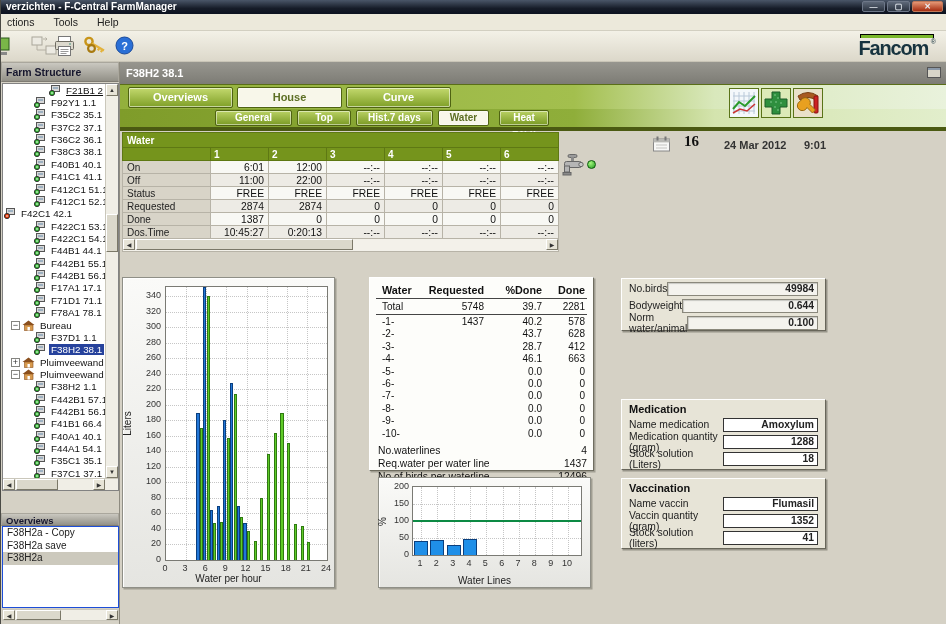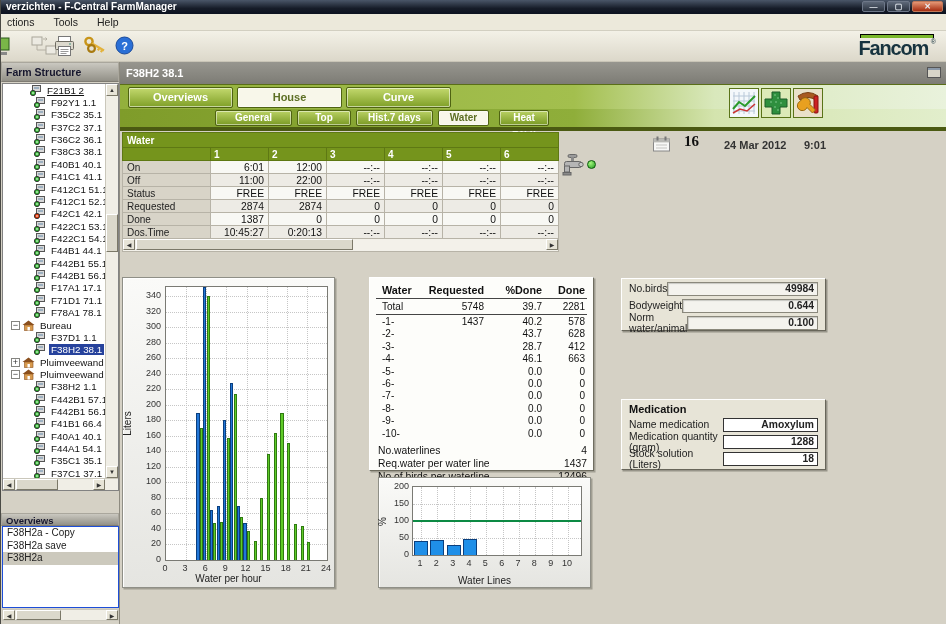--- a/index.html
+++ b/index.html
@@ -169,21 +169,21 @@
     <span class="bar"></span>
     <span class="txt">Fancom</span>
     <span class="reg">®</span>
   </span>
 </div>
 
 <div id="sidebar">
   <div id="farm-hdr" class="side-hdr">Farm Structure</div>
   <div id="treebox">
     <div id="tree">
-        <div class="titem" style="padding-left: 26px; text-decoration: underline;">
+        <div class="titem" style="padding-left: 45px; text-decoration: underline;">
           <span class="ticon">
             <svg width="13" height="11">
               <rect x="3.5" y="0.5" width="8" height="6" fill="#d8d8d8" stroke="#555"></rect>
               <rect x="5" y="2" width="5" height="2" fill="#9db0c0"></rect>
               <circle cx="4" cy="8" r="2.6" fill="#2db52d" stroke="#333"></circle>
               <path d="M3 8 h2.2" stroke="#fff"></path>
             </svg>
           </span>
           <span class="tlabel">F21B1 2</span>
         </div>
@@ -279,21 +279,21 @@
           <span class="ticon">
             <svg width="13" height="11">
               <rect x="3.5" y="0.5" width="8" height="6" fill="#d8d8d8" stroke="#555"></rect>
               <rect x="5" y="2" width="5" height="2" fill="#9db0c0"></rect>
               <circle cx="4" cy="8" r="2.6" fill="#2db52d" stroke="#333"></circle>
               <path d="M3 8 h2.2" stroke="#fff"></path>
             </svg>
           </span>
           <span class="tlabel">F412C1 52.1</span>
         </div>
-        <div class="titem" style="padding-left: 30px; text-align: center;">
+        <div class="titem" style=" text-align: center;">
           <span class="ticon">
             <svg width="13" height="11">
               <rect x="3.5" y="0.5" width="8" height="6" fill="#d8d8d8" stroke="#555"></rect>
               <rect x="5" y="2" width="5" height="2" fill="#9db0c0"></rect>
               <circle cx="4" cy="8" r="2.6" fill="#e03000" stroke="#333"></circle>
               <path d="M3 8 h2.2" stroke="#fff"></path>
             </svg>
           </span>
           <span class="tlabel">F42C1 42.1</span>
         </div>
@@ -933,13 +933,30 @@
         <div class="iprow">
           <span class="lab">Medication quantity (gram)</span>
           <span class="ibox">1288</span>
         </div>
         <div class="iprow">
           <span class="lab">Stock solution (Liters)</span>
           <span class="ibox">18</span>
         </div>
       </div>
   </div>
+  <div id="vaccination" class="panel3d">
+    <div class="ptitle">Vaccination</div>
+    <div class="rows">
+        <div class="iprow">
+          <span class="lab">Name vaccin</span>
+          <span class="ibox">Flumasil</span>
+        </div>
+        <div class="iprow">
+          <span class="lab">Vaccin quantity (gram)</span>
+          <span class="ibox">1352</span>
+        </div>
+        <div class="iprow">
+          <span class="lab">Stock solution (liters)</span>
+          <span class="ibox">41</span>
+        </div>
+      </div>
+  </div>
 </div>
 
 </body></html>

